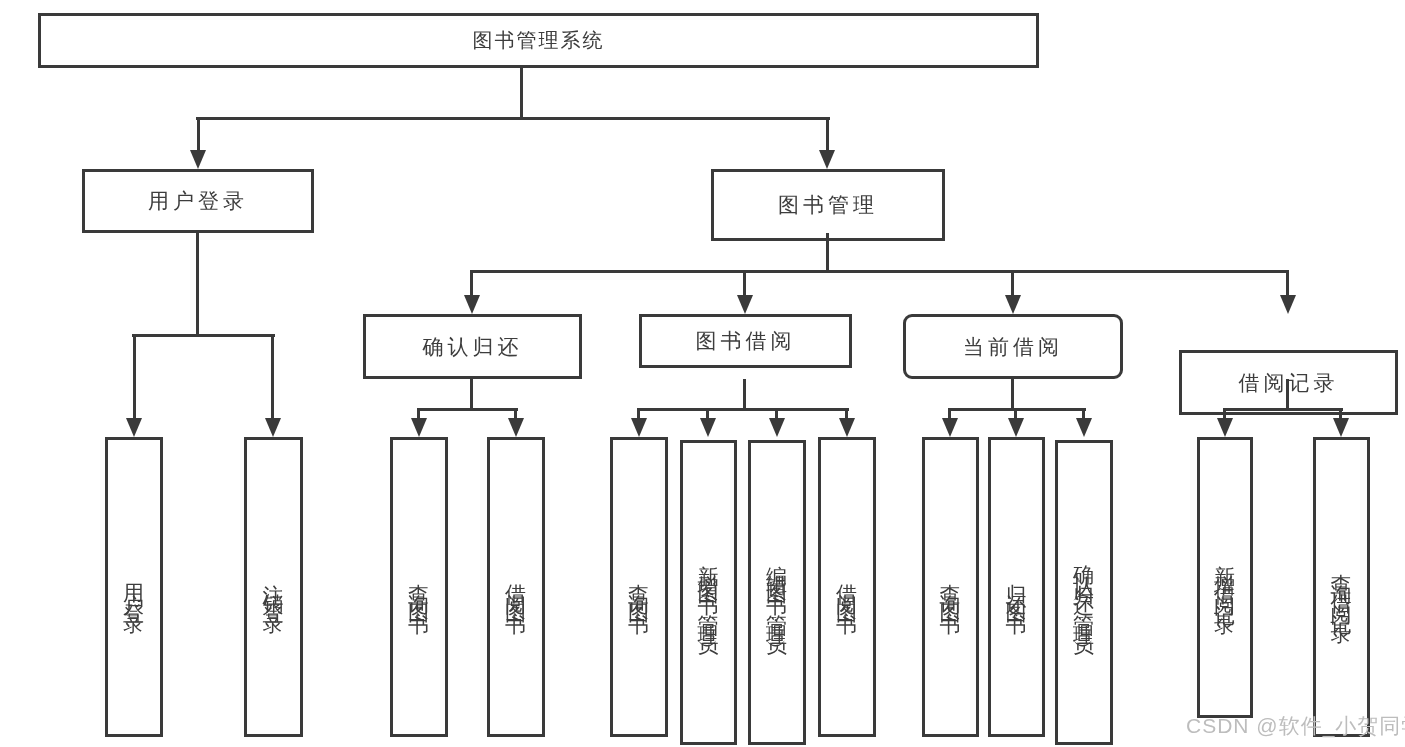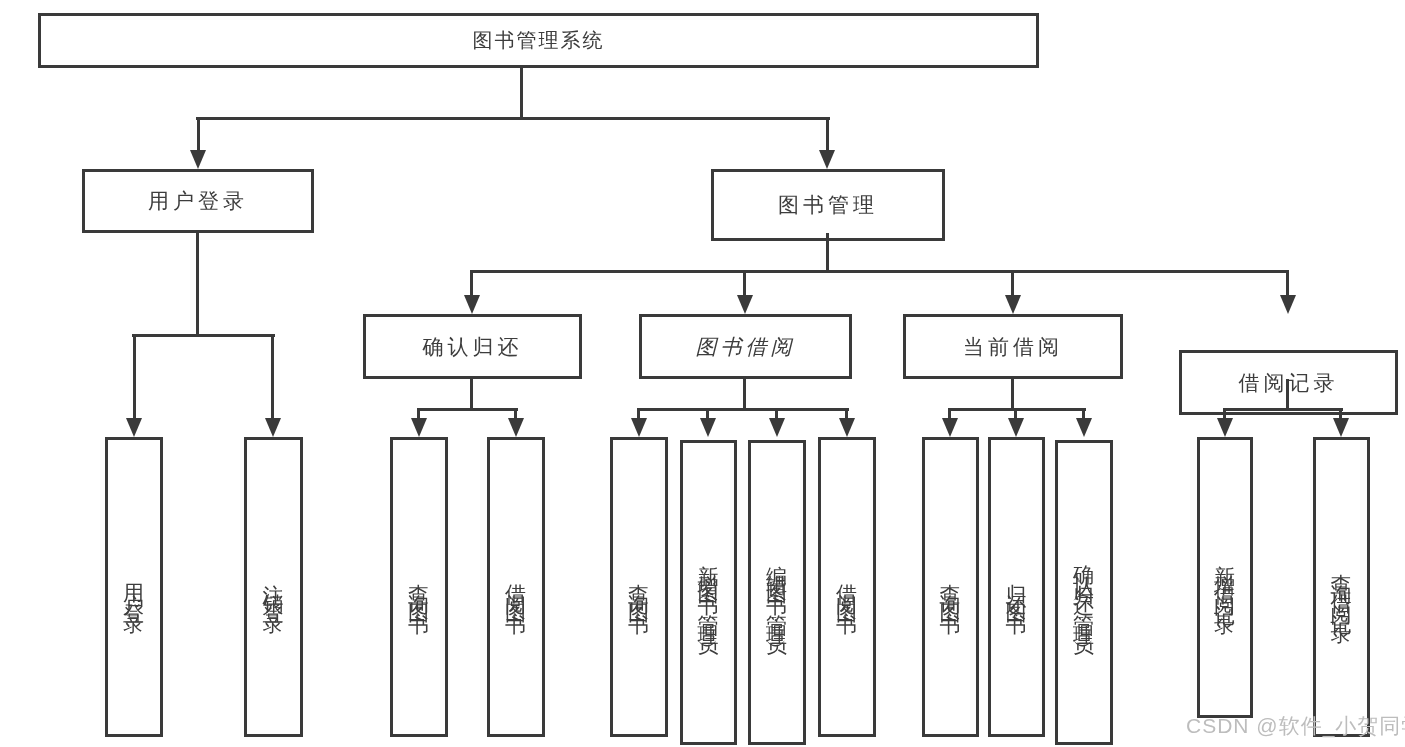--- a/index.html
+++ b/index.html
@@ -71,24 +71,24 @@
   <div class="vl" style="left:743px;top:273px;height:23px;"></div>
   <div class="ah" style="left:737px;top:295px;"></div>
   <div class="vl" style="left:1011px;top:273px;height:23px;"></div>
   <div class="ah" style="left:1005px;top:295px;"></div>
   <div class="vl" style="left:1286px;top:273px;height:23px;"></div>
   <div class="ah" style="left:1280px;top:295px;"></div>
 
   <div class="box" style="left:363px;top:314px;width:219px;height:65px;">
     <span>确认归还</span>
   </div>
-  <div class="box" style="left:639px;top:314px;width:213px;height:65px;font-style:italic;">
+  <div class="box" style="left:639px;top:314px;width:213px;height:54px;">
     <span>图书借阅</span>
   </div>
-  <div class="box" style="left:903px;top:314px;width:220px;height:65px;">
+  <div class="box" style="left:903px;top:314px;width:220px;height:65px;border-radius:9px;">
     <span>当前借阅</span>
   </div>
   <div class="box" style="left:1179px;top:314px;width:219px;height:65px;margin-top:36px;">
     <span>借阅记录</span>
   </div>
 
   <div class="vl" style="left:470px;top:379px;height:32px;"></div>
   <div class="hl" style="left:417px;top:408px;width:101px;"></div>
   <div class="vl" style="left:417px;top:411px;height:9px;"></div>
   <div class="ah" style="left:411px;top:418px;"></div>

